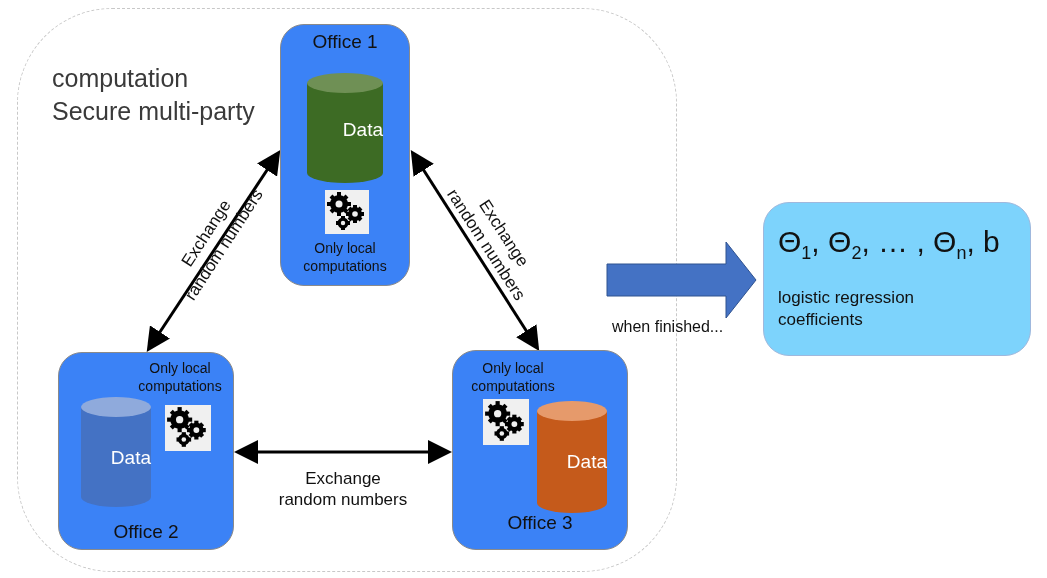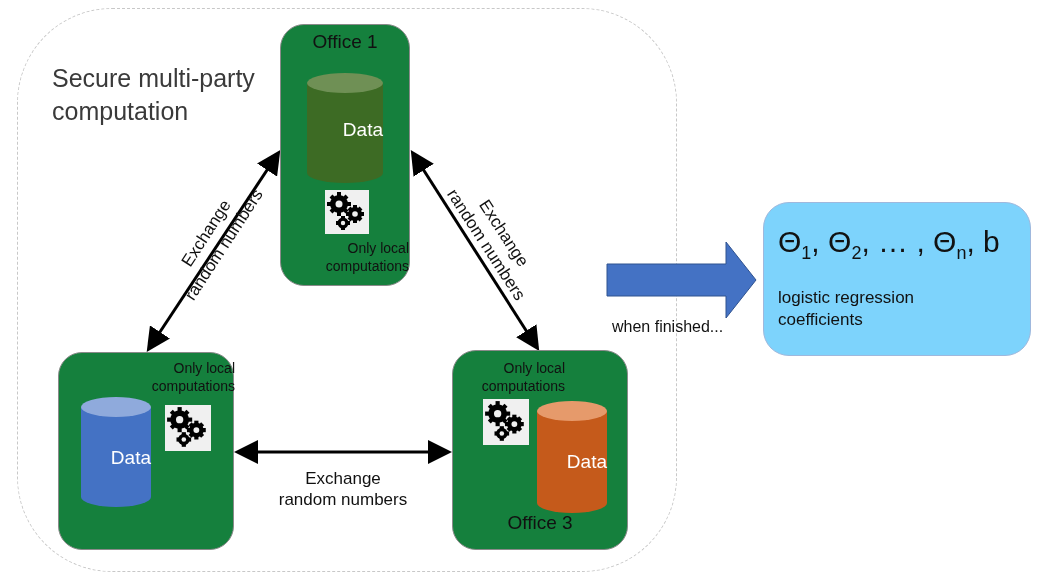--- a/index.html
+++ b/index.html
@@ -2,43 +2,43 @@
 <html><head>
   <meta charset="utf-8">
   <style>
     html, body { margin: 0; padding: 0; background: #ffffff; }
     body { width: 1047px; height: 578px; position: relative; overflow: hidden;
       font-family: "Liberation Sans", "DejaVu Sans", sans-serif; color: #111; }
     .abs { position: absolute; }
     #mpc-region { left: 17px; top: 8px; width: 660px; height: 564px;
       border: 1.5px dashed #c8c8c8; border-radius: 95px; box-sizing: border-box; }
     #mpc-title { left: 52px; top: 62px; font-size: 25px; line-height: 33px; color: #3a3a3a; }
-    .office { border: 1.5px solid #8a8a8a; border-radius: 24px; background: #15803d; box-sizing: border-box; }
+    .office { border: 1.5px solid #8a8a8a; border-radius: 24px; background: #3b82f6; box-sizing: border-box; }
     #office-1 { left: 280px; top: 24px; width: 130px; height: 262px; }
     #office-2 { left: 58px; top: 352px; width: 176px; height: 198px; }
     #office-3 { left: 452px; top: 350px; width: 176px; height: 200px; }
     .office-label { font-size: 19px; color: #111; text-align: center; }
-    .local-text { font-size: 14px; line-height: 18px; color: #111; text-align: right; }
+    .local-text { font-size: 14px; line-height: 18px; color: #111; text-align: center; }
     .gears { background: #f0f0f0; }
     .cyl-text { font-size: 19px; color: #fff; text-align: right; }
     .diag-text { font-size: 17px; line-height: 21px; text-align: center; white-space: nowrap; color: #111; }
     #result-box { left: 763px; top: 202px; width: 268px; height: 154px; background: #7dd3fc;
       border: 1.5px solid #9fb8dd; border-radius: 26px; box-sizing: border-box; }
     #result-formula { left: 14px; top: 22px; font-size: 30px; color: #111; white-space: nowrap; }
     #result-formula sub { font-size: 18px; }
     #result-desc { left: 14px; top: 84px; font-size: 17px; line-height: 22px; color: #111; }
     #finish-label { left: 612px; top: 318px; font-size: 16px; color: #111; white-space: nowrap; }
   </style>
 </head>
 <body>
 
 <div id="mpc-region" class="abs"></div>
 <div id="mpc-title" class="abs">
+  <div>computation</div>
   <div>Secure multi-party</div>
-  <div>computation</div>
 </div>
 
 <svg class="abs" style="left:0;top:0" width="1047" height="578">
   <defs>
     <marker id="ah" markerWidth="8" markerHeight="8" refX="6" refY="4" orient="auto-start-reverse" markerUnits="strokeWidth">
       <path d="M0,0 L8,4 L0,8 Z" fill="#000"></path>
     </marker>
   </defs>
   <line x1="150" y1="347" x2="277" y2="155" stroke="#000" stroke-width="3" marker-start="url(#ah)" marker-end="url(#ah)"></line>
   <line x1="414" y1="155" x2="536" y2="346" stroke="#000" stroke-width="3" marker-start="url(#ah)" marker-end="url(#ah)"></line>
@@ -106,20 +106,21 @@
           <line x1="24" y1="18" x2="36" y2="30"></line>
           <line x1="36" y1="18" x2="24" y2="30"></line>
       <line x1="18" y1="26" x2="18" y2="40"></line>
           <line x1="11" y1="33" x2="25" y2="33"></line>
         </g>
     </g>
     <circle cx="14" cy="14" r="3.5" fill="#f0f0f0"></circle>
       <circle cx="30" cy="24" r="2.8" fill="#f0f0f0"></circle>
       <circle cx="18" cy="33" r="2.2" fill="#f0f0f0"></circle>
   </svg>
+  <div class="abs office-label" style="left:0;top:168px;width:100%">Office 2</div>
 </div>
 
 <div id="office-3" class="abs office">
   <div class="abs local-text" style="left:8px;top:8px;width:104px">
     <div>Only local</div>
     <div>computations</div>
   </div>
   <svg class="abs gears" style="left:30px;top:48px" width="46" height="46" viewBox="0 0 44 44">
     <g fill="#000">
       <circle cx="14" cy="14" r="9"></circle>

